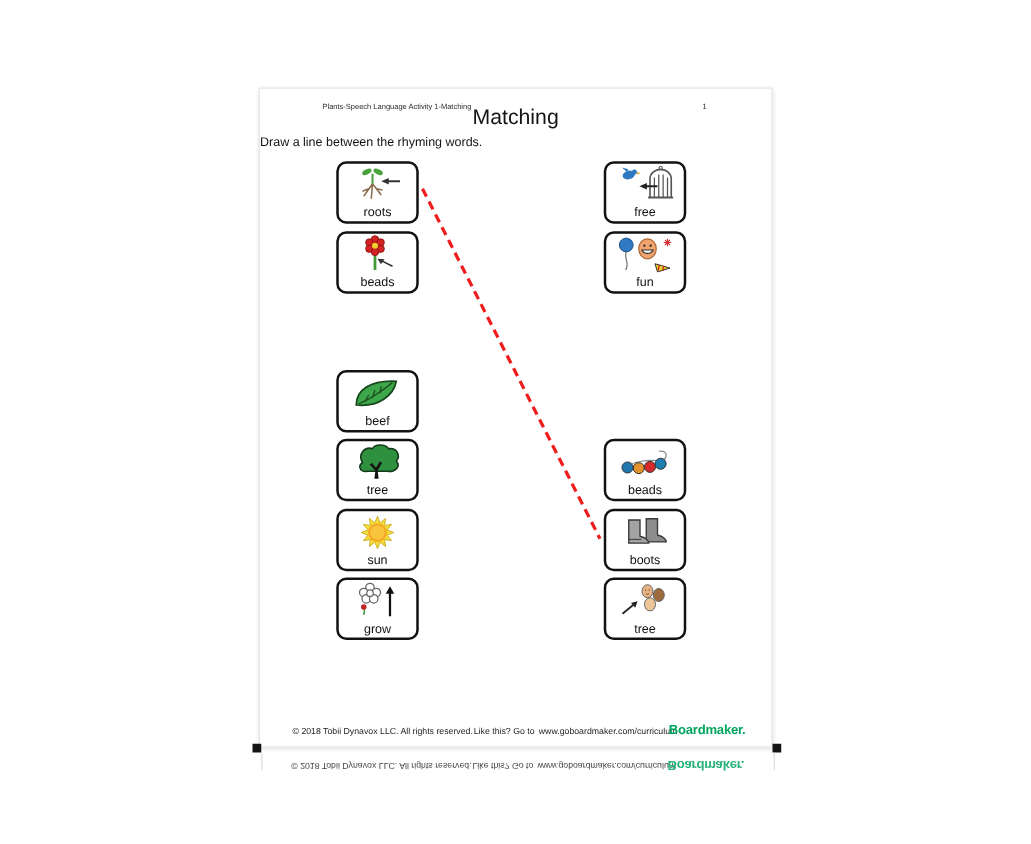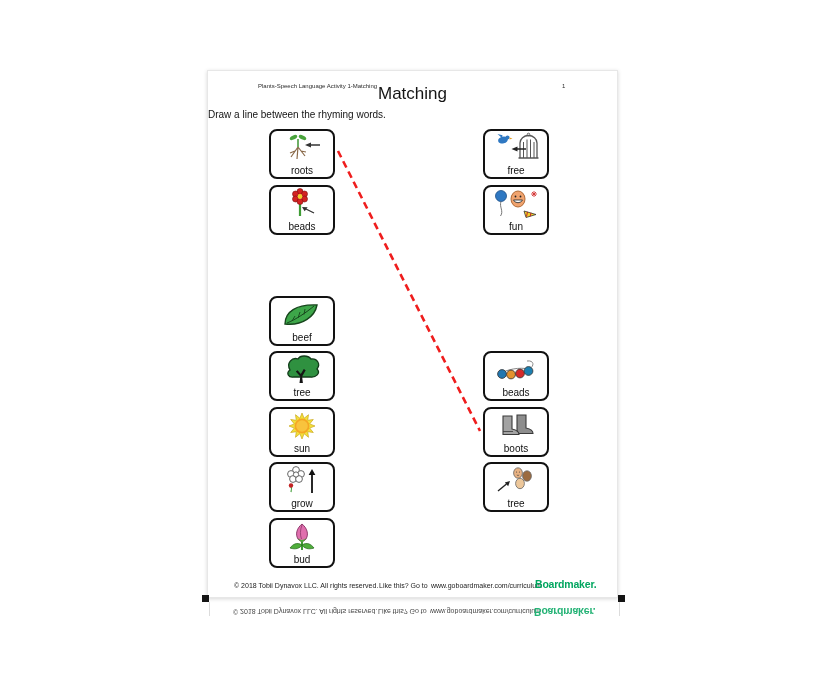--- a/index.html
+++ b/index.html
@@ -127,33 +127,20 @@
           </g>
           <path d="M15 27 q1 -4 0 -6" stroke="#3f9c35" stroke-width="1.2" fill="none"></path>
           <circle cx="15" cy="20.5" r="2.2" fill="#c22323"></circle>
           <path d="M36 28 V9" stroke="#111" stroke-width="1.8"></path>
           <path d="M36 4 l-3.4 6 h6.8 Z" fill="#111"></path>
         </svg>
       </div>
       <div class="word">grow</div>
     </div>
 
-    <div class="card colL r7">
-      <div class="icon">
-        <svg width="52" height="32" viewBox="0 0 52 32">
-          <path d="M26 19 V29" stroke="#3f9c35" stroke-width="2"></path>
-          <path d="M26 24 C21 21 17 23 14 27 C20 29 24 27 26 24 Z" fill="#4fae3b" stroke="#2c6e22" stroke-width="0.8"></path>
-          <path d="M26 24 C31 21 35 23 38 27 C32 29 28 27 26 24 Z" fill="#4fae3b" stroke="#2c6e22" stroke-width="0.8"></path>
-          <path d="M26 3 C31 7 33 13 30 18 C28 21 24 21 22 18 C19 13 21 7 26 3 Z" fill="#e06fae" stroke="#8e3a6b" stroke-width="1"></path>
-          <path d="M26 4 C24 9 24 14 25.5 18" stroke="#8e3a6b" stroke-width="0.8" fill="none"></path>
-          <path d="M22 17 q4 4 8 0 q-2 4 -4 4 t-4 -4 Z" fill="#4fae3b"></path>
-        </svg>
-      </div>
-      <div class="word">bud</div>
-    </div>
 
     <div class="card colR r0">
       <div class="icon">
         <svg width="52" height="32" viewBox="0 0 52 32">
           <path d="M30 26 V11 a8.5 7.5 0 0 1 17 0 V26" fill="none" stroke="#555" stroke-width="1.3"></path>
           <path d="M33.5 10 V26 M37 7.5 V26 M40.5 7.5 V26 M44 10 V26" stroke="#555" stroke-width="1"></path>
           <path d="M28.5 26 H48.5" stroke="#555" stroke-width="1.6"></path>
           <circle cx="38.5" cy="2.5" r="1.3" fill="none" stroke="#555" stroke-width="0.9"></circle>
           <ellipse cx="13" cy="8" rx="5" ry="3.4" fill="#2f78c2" transform="rotate(-15 13 8)"></ellipse>
           <path d="M12 6 l-4.5 -4 5 1.3 Z" fill="#2f78c2"></path>

